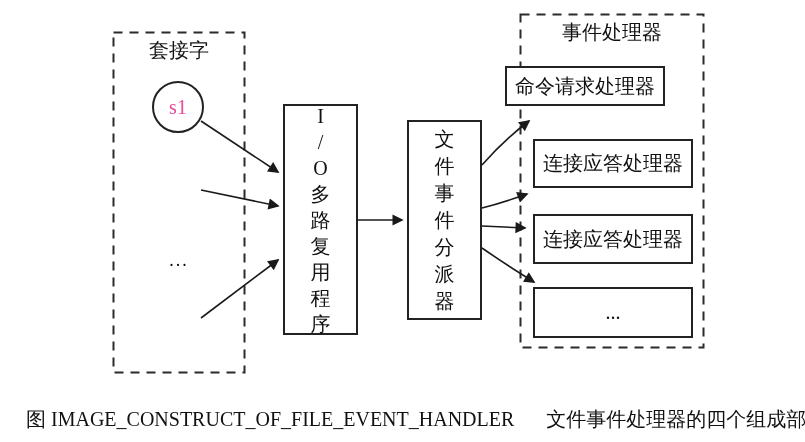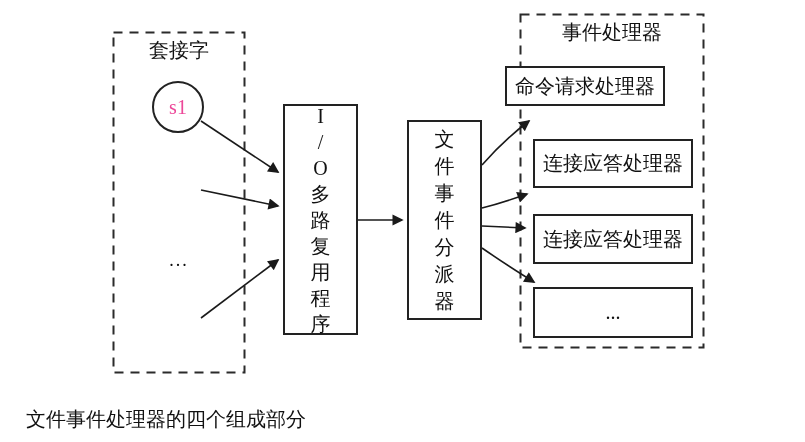--- a/index.html
+++ b/index.html
@@ -178,16 +178,17 @@
 
   <div class="solid-box" style="left:533px; top:214px; width:160px; height:50px;">
     <span class="handler-box">连接应答处理器</span>
   </div>
 
   <div class="solid-box" style="left:533px; top:287px; width:160px; height:51px;">
     <span class="handler-box">...</span>
   </div>
 
   <div class="caption">
+    <span>图 IMAGE_CONSTRUCT_OF_FILE_EVENT_HANDLER</span>
     <span>文件事件处理器的四个组成部分</span>
   </div>
 
 </div>
 
 </body></html>

